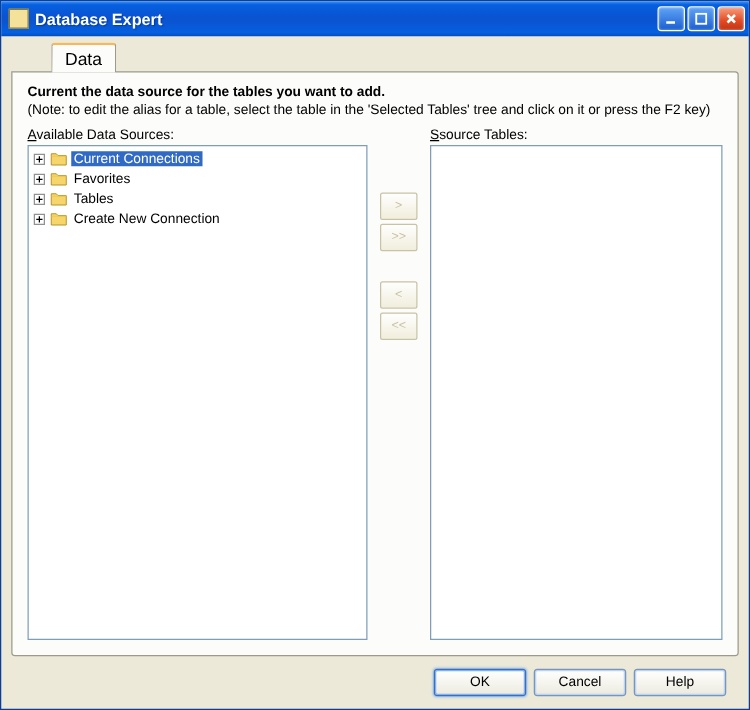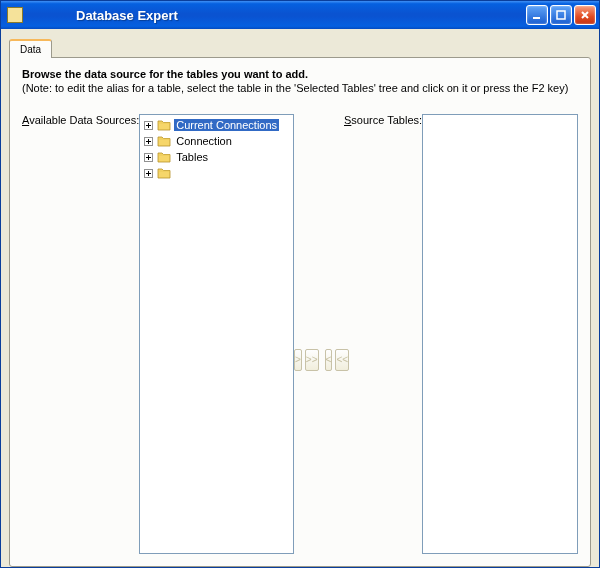--- a/index.html
+++ b/index.html
@@ -19,21 +19,20 @@
     flex-direction: column;
   }
   .titlebar {
     height: 28px;
     background: linear-gradient(to bottom,
       #3f90f6 0%, #0560e0 10%, #0a53d1 45%, #0a53d1 55%, #0560e0 90%, #034bc0 100%);
     display: flex;
     align-items: center;
     padding: 0 3px 0 6px;
     color: #fff;
-    gap: 48px;
   }
   .titlebar .app-icon {
     width: 16px; height: 16px;
     margin-right: 5px;
     background: #f5e29a;
     border: 1px solid #8a7a2a;
     display: inline-block;
   }
   .titlebar .title {
     flex: 1;
@@ -71,24 +70,25 @@
     display: flex;
     align-items: flex-end;
     height: 20px;
   }
   .tab {
     background: #fdfcfb;
     border: 1px solid #9c9a8c;
     border-bottom: none;
     border-radius: 3px 3px 0 0;
     padding: 3px 10px 3px 10px;
-    font-size: 10px;
+    font-size: 14px;
     position: relative;
     top: 1px;
     z-index: 2;
+    margin-left: 32px;
   }
   .tab.active {
     border-top: 2px solid #f7b85a;
     background: #fcfcfa;
   }
   .tabpanel {
     flex: 1;
     background: #fcfcfa;
     border: 1px solid #9c9a8c;
     border-radius: 0 3px 3px 3px;
@@ -97,31 +97,31 @@
     flex-direction: column;
     min-height: 0;
   }
   .instr-title {
     font-weight: bold;
     font-size: 11px;
     margin-bottom: 2px;
   }
   .instr-note {
     font-size: 11px;
-    margin-bottom: 20px;
+    margin-bottom: 8px;
     color: #000;
   }
   .lists-row {
     flex: 1;
     display: flex;
     min-height: 0;
   }
   .col {
     display: flex;
-    flex-direction: row;
+    flex-direction: column;
     min-height: 0;
   }
   .col.left { width: 272px; }
   .col.mid { width: 50px; align-items: center; justify-content: flex-start; padding-top: 52px; gap: 3px; }
   .col.right { flex: 1; }
   .list-label {
     font-size: 11px;
     margin-bottom: 2px;
   }
   .list-label .ul { text-decoration: underline; }
@@ -240,21 +240,21 @@
   <div class="client">
 
     <div class="tabstrip">
       <div class="tab active">
         <span>Data</span>
       </div>
     </div>
 
     <div class="tabpanel">
 
-      <div class="instr-title">Browse the data source for the tables you want to add.</div>
+      <div class="instr-title">Current the data source for the tables you want to add.</div>
       <div class="instr-note">(Note: to edit the alias for a table, select the table in the 'Selected Tables' tree and click on it or press the F2 key)</div>
 
       <div class="lists-row">
 
         <div class="col left">
           <div class="list-label"><span class="ul">A</span><span>vailable Data Sources:</span></div>
           <div class="listbox" id="available-list">
               <div class="tree-item selected">
                 <span class="expander plus"></span>
                 <span class="folder-icon">
@@ -266,40 +266,41 @@
                 <span class="tree-label">Current Connections</span>
               </div>
               <div class="tree-item">
                 <span class="expander plus"></span>
                 <span class="folder-icon">
                   <svg width="14" height="12">
                     <path d="M1 2 h4 l1.5 1.5 H13 V11 H1 Z" fill="#f6d66a" stroke="#b8932a" stroke-width="0.8"></path>
                     <path d="M1 4 H13" stroke="#e8c34a" stroke-width="0.6"></path>
                   </svg>
                 </span>
-                <span class="tree-label">Connection</span>
+                <span class="tree-label">Favorites</span>
               </div>
               <div class="tree-item">
                 <span class="expander plus"></span>
                 <span class="folder-icon">
                   <svg width="14" height="12">
                     <path d="M1 2 h4 l1.5 1.5 H13 V11 H1 Z" fill="#f6d66a" stroke="#b8932a" stroke-width="0.8"></path>
                     <path d="M1 4 H13" stroke="#e8c34a" stroke-width="0.6"></path>
                   </svg>
                 </span>
                 <span class="tree-label">Tables</span>
               </div>
               <div class="tree-item">
                 <span class="expander plus"></span>
                 <span class="folder-icon">
                   <svg width="14" height="12">
                     <path d="M1 2 h4 l1.5 1.5 H13 V11 H1 Z" fill="#f6d66a" stroke="#b8932a" stroke-width="0.8"></path>
                     <path d="M1 4 H13" stroke="#e8c34a" stroke-width="0.6"></path>
                   </svg>
                 </span>
+                <span class="tree-label">Create New Connection</span>
               </div>
             </div>
         </div>
 
         <div class="col mid">
           <div class="move-btn" aria-disabled="true">
               <span>&gt;</span>
             </div>
           <div class="move-btn" aria-disabled="true">
               <span>&gt;&gt;</span>
@@ -315,15 +316,26 @@
 
         <div class="col right">
           <div class="list-label"><span class="ul">S</span><span>source Tables:</span></div>
           <div class="listbox"></div>
         </div>
 
       </div>
 
     </div>
 
+    <div class="footer">
+      <div class="dlg-btn default">
+          <span>OK</span>
+        </div>
+      <div class="dlg-btn">
+          <span>Cancel</span>
+        </div>
+      <div class="dlg-btn">
+          <span>Help</span>
+        </div>
+    </div>
 
   </div>
 </div>
 
 </body></html>

